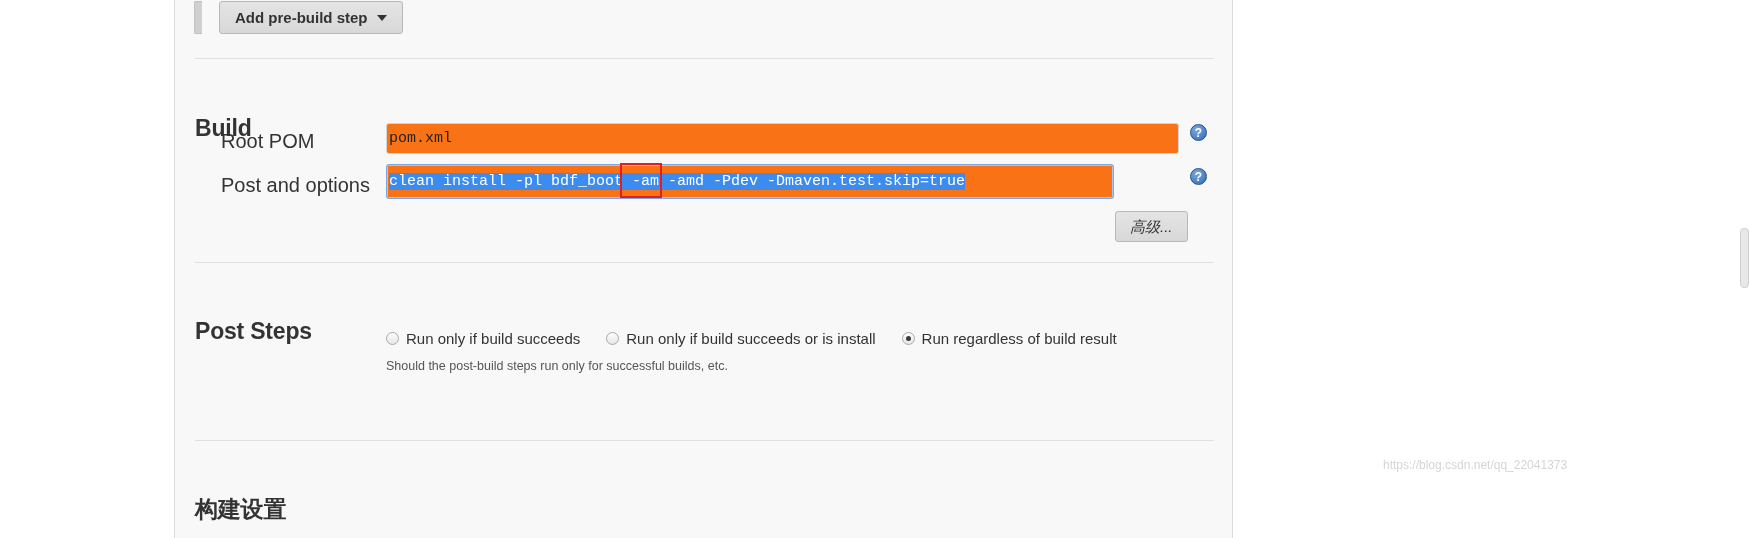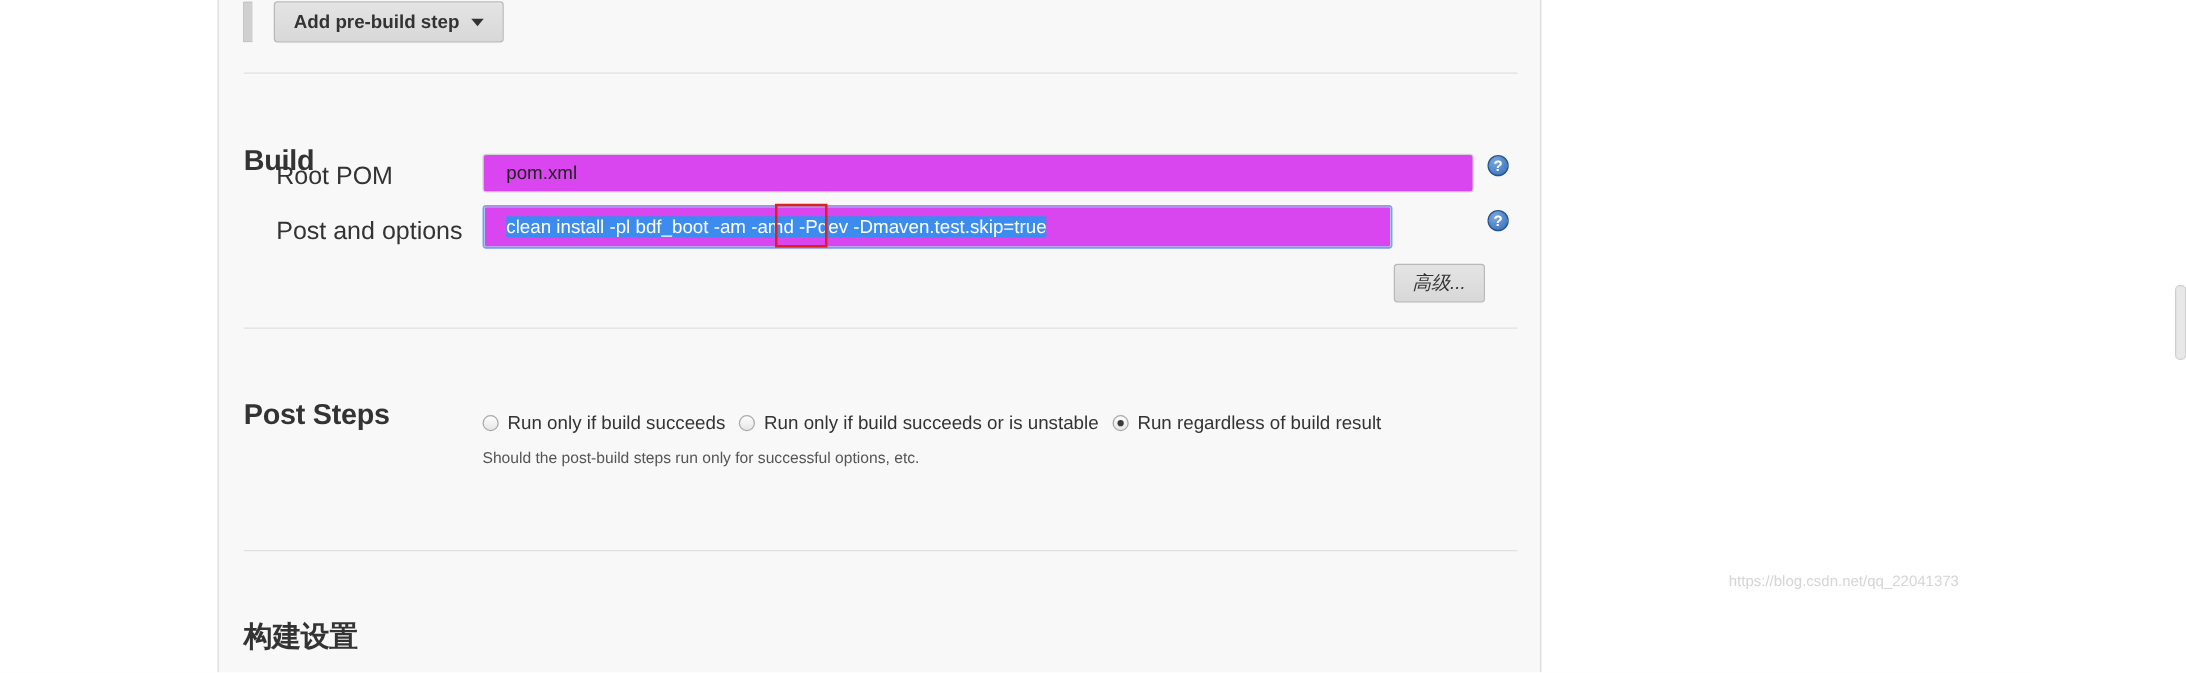--- a/index.html
+++ b/index.html
@@ -103,28 +103,28 @@
   .field-label {
     position: absolute;
     font-size: 20px;
     color: #333333;
     white-space: nowrap;
   }
   .text-input {
     position: absolute;
     box-sizing: border-box;
     height: 31px;
-    background: #d946ef;
+    background: #f97316;
     border: 1px solid #d4d4d4;
     border-radius: 3px;
     font-size: 15px;
     color: #222222;
-    padding: 0 18px;
+    padding: 0 2px;
     line-height: 29px;
-    font-family: Liberation Sans, sans-serif;
+    font-family: Liberation Mono, monospace;
     outline: none;
   }
   .text-input.focused {
     border: 1px solid #7aa7e6;
     box-shadow: 0 0 0 1px #a8c6f0 inset;
   }
   .sel-text {
     background: #3c8cf0;
     color: #ffffff;
     white-space: pre;
@@ -154,21 +154,21 @@
     box-sizing: border-box;
     pointer-events: none;
     background: transparent;
   }
 
   
   .radio-row {
     position: absolute;
     display: flex;
     align-items: center;
-    gap: 3px;
+    gap: 18px;
     font-size: 15px;
     color: #333333;
     white-space: nowrap;
     justify-content: flex-end;
   }
   .radio-opt {
     display: inline-flex;
     align-items: center;
     gap: 7px;
     cursor: pointer;
@@ -260,29 +260,29 @@
     <div class="section-rule" style="top:262px;"></div>
     <div class="section-title" style="left:20px; top:274px;">Post Steps</div>
 
     <div class="radio-row" style="left:211px; top:330px;">
       <label class="radio-opt">
         <span class="radio-dot"></span>
         <span>Run only if build succeeds</span>
       </label>
       <label class="radio-opt">
         <span class="radio-dot"></span>
-        <span>Run only if build succeeds or is unstable</span>
+        <span>Run only if build succeeds or is install</span>
       </label>
       <label class="radio-opt">
         <span class="radio-dot checked"></span>
         <span>Run regardless of build result</span>
       </label>
     </div>
 
-    <div class="hint" style="left:211px; top:359px;">Should the post-build steps run only for successful options, etc.</div>
+    <div class="hint" style="left:211px; top:359px;">Should the post-build steps run only for successful builds, etc.</div>
 
 
     <div class="section-rule" style="top:440px;"></div>
     <div class="section-title" style="left:20px; top:450px;">构建设置</div>
 
   </div>
 
   <div class="scroll-sliver"></div>
 
   <div class="watermark" style="left:1343px; top:458px;">https://blog.csdn.net/qq_22041373</div>

